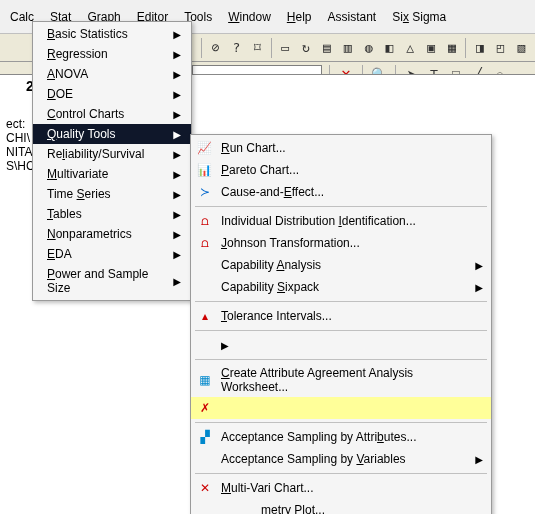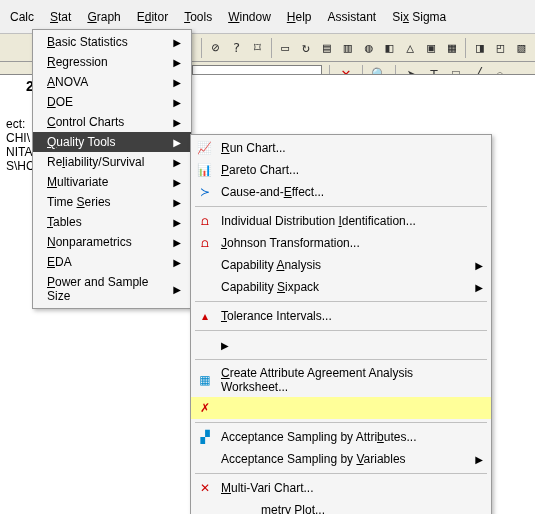--- a/index.html
+++ b/index.html
@@ -18,25 +18,25 @@
   .address-row .gap-left2 { width:184px;}
   .address-row .addr-box { flex:0 0 130px; height:20px; background:#fff; border:1px solid #7f7f7f; }
   .address-row .sep { width:1px; height:20px; background:#aaa; margin:0 3px;}
   .address-row .ibtn { width:18px; height:18px; display:flex; align-items:center; justify-content:center; color:#333; font-size:13px;}
 
   .workspace { position:absolute; left:0; top:74px; right:0; bottom:0; background:#fff; border-top:1px solid #888; padding:4px 6px; font-family: "Courier New", monospace; font-size:12px; color:#000; line-height:14px;}
   .workspace .hdr { font-weight:bold; font-size:14px; margin-bottom:6px;margin-left:20px;}
   .workspace .line { white-space:pre; }
 
   
-  .dropdown1 { position:absolute; left:32px; top:29px; width:160px; background:#f5f5f5; border:1px solid #9a9a9a; box-shadow:2px 2px 4px rgba(0,0,0,0.25); padding:2px 0;}
+  .dropdown1 { position:absolute; left:32px; top:21px; width:160px; background:#f5f5f5; border:1px solid #9a9a9a; box-shadow:2px 2px 4px rgba(0,0,0,0.25); padding:2px 0;}
   .dropdown1 .ditem { display:flex; align-items:center; justify-content:space-between; padding:3px 10px 3px 14px; cursor:default; color:#000;}
   .dropdown1 .ditem .lbl u { text-decoration:underline;}
   .dropdown1 .ditem .arrow { font-size:10px; color:#000;}
-  .dropdown1 .ditem.sel { background:#404040; color:#fff;}
+  .dropdown1 .ditem.sel { background:#0f172a; color:#fff;}
   .dropdown1 .ditem.sel .arrow { color:#fff;}
 
   
   .dropdown2 { position:absolute; left:190px; top:134px; width:302px; background:#f5f5f5; border:1px solid #9a9a9a; box-shadow:2px 2px 4px rgba(0,0,0,0.25); padding:2px 0;}
   .dropdown2 .sitem { display:flex; align-items:center; padding:3px 8px 3px 6px; cursor:default; gap:8px; min-height:21px;}
   .dropdown2 .sitem .icon { width:16px; height:16px; display:flex; align-items:center; justify-content:center; font-size:12px;}
   .dropdown2 .sitem .lbl { flex:1; }
   .dropdown2 .sitem .lbl u { text-decoration:underline;}
   .dropdown2 .sitem .arrow { font-size:10px; color:#000;}
   .dropdown2 .sitem.hi { background:#ffff99; }

